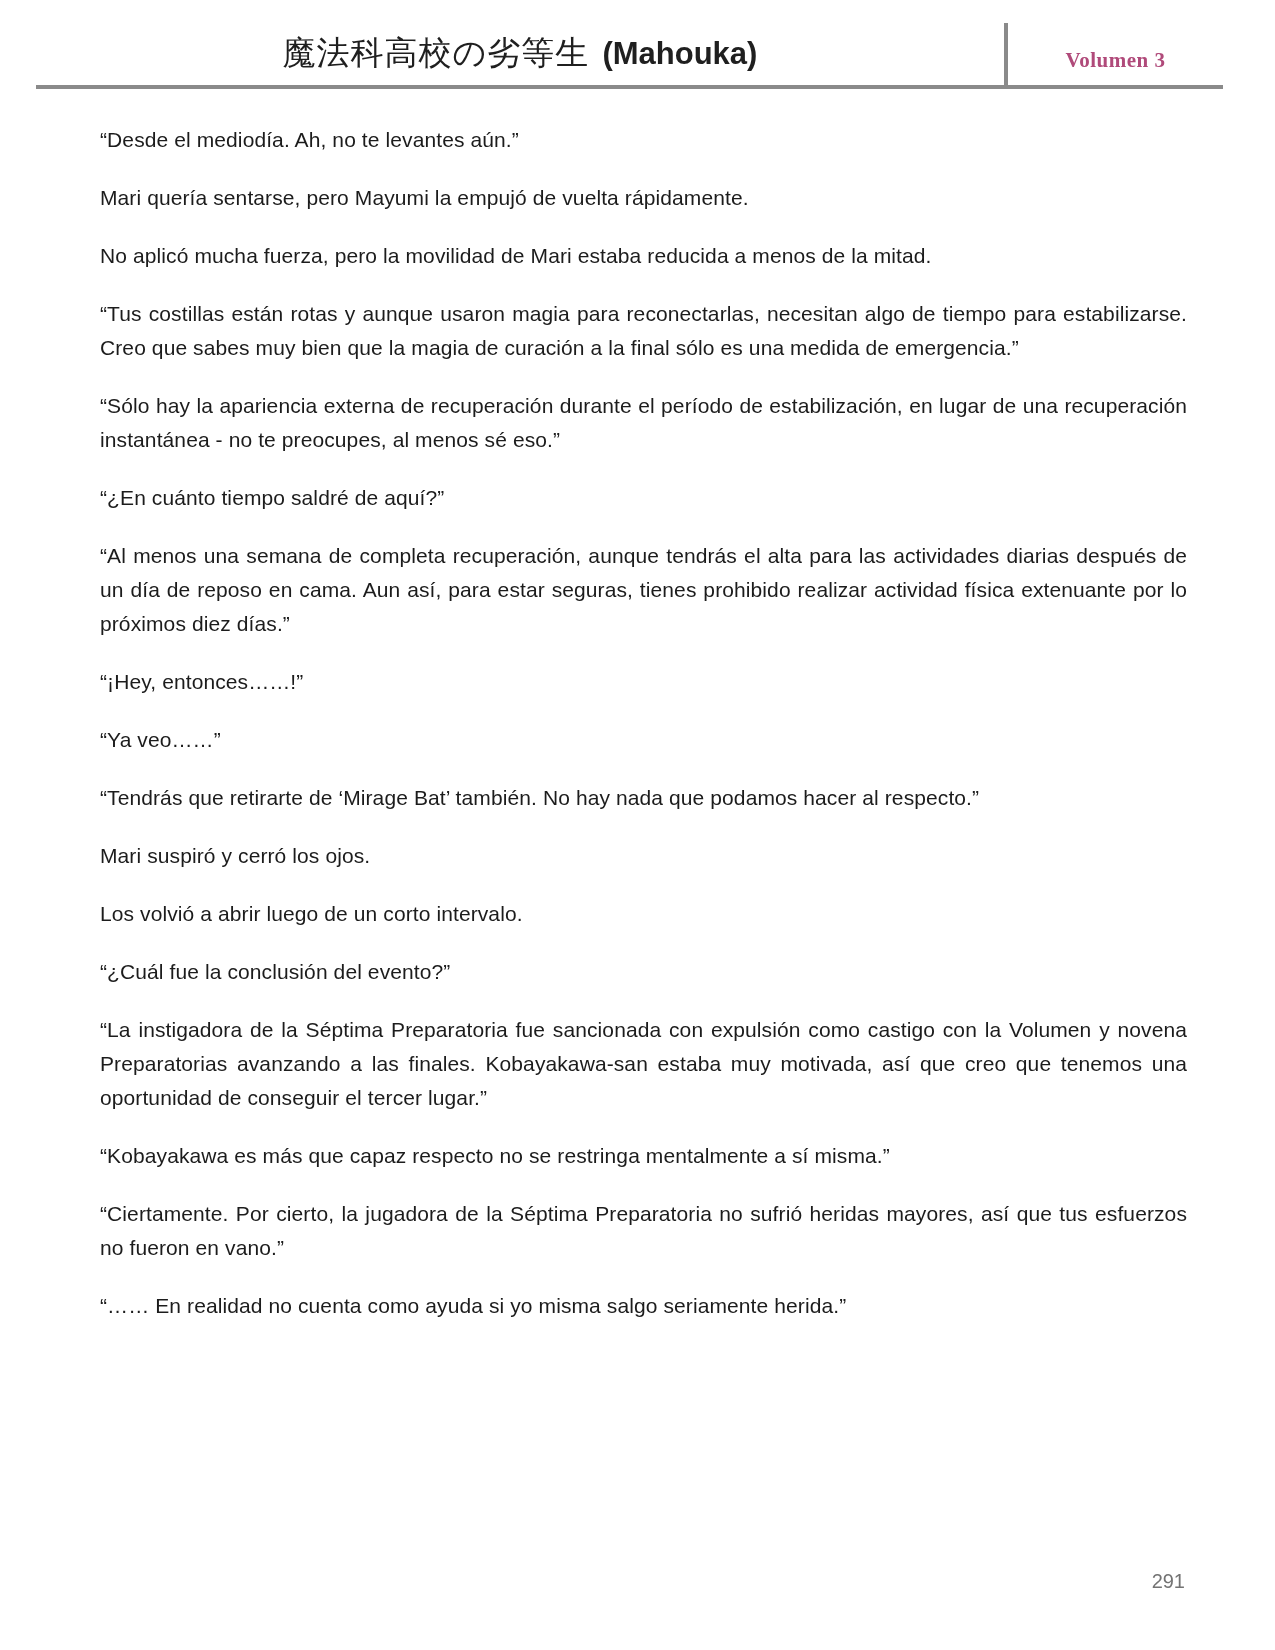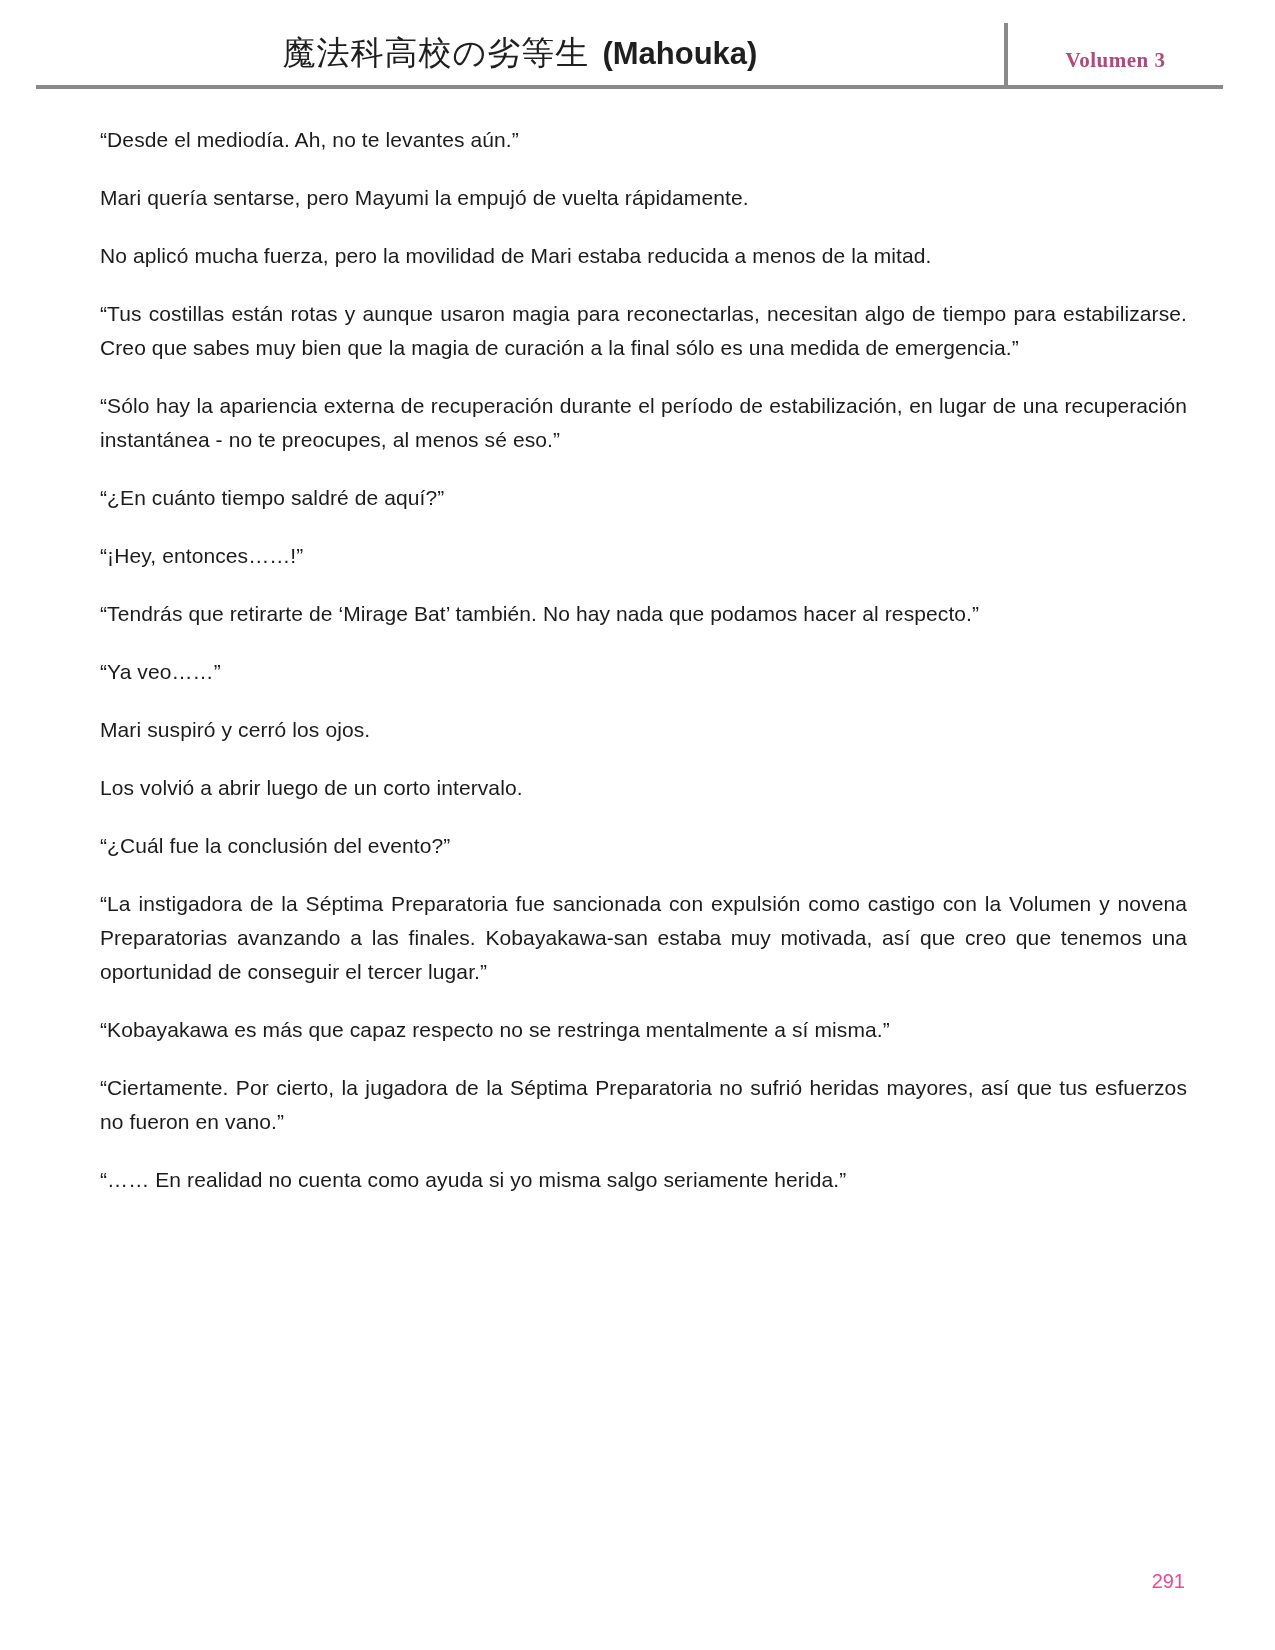--- a/index.html
+++ b/index.html
@@ -76,21 +76,21 @@
     text-align: justify;
     margin: 0 0 24px 12px;
     color: var(--ink, #1c1c1c);
   }
   
   .page-number {
     position: absolute;
     right: 90px;
     bottom: 57px;
     font-size: 20px;
-    color: #ec4899;
+    color: #737373;
   }
 </style>
 </head>
 <body>
 
 <div class="page">
 
   <div class="header">
     <div class="header-title-cell">
       <span class="title-jp">魔法科高校の劣等生</span>
@@ -102,23 +102,24 @@
     </div>
   </div>
 
   <div class="content">
     <p>“Desde el mediodía. Ah, no te levantes aún.”</p>
     <p>Mari quería sentarse, pero Mayumi la empujó de vuelta rápidamente.</p>
     <p>No aplicó mucha fuerza, pero la movilidad de Mari estaba reducida a menos de la mitad.</p>
     <p>“Tus costillas están rotas y aunque usaron magia para reconectarlas, necesitan algo de tiempo para estabilizarse. Creo que sabes muy bien que la magia de curación a la final sólo es una medida de emergencia.”</p>
     <p>“Sólo hay la apariencia externa de recuperación durante el período de estabilización, en lugar de una recuperación instantánea - no te preocupes, al menos sé eso.”</p>
     <p>“¿En cuánto tiempo saldré de aquí?”</p>
+    <p>“Al menos una semana de completa recuperación, aunque tendrás el alta para las actividades diarias después de un día de reposo en cama. Aun así, para estar seguras, tienes prohibido realizar actividad física extenuante por lo próximos diez días.”</p>
     <p>“¡Hey, entonces……!”</p>
+    <p>“Ya veo……”</p>
     <p>“Tendrás que retirarte de ‘Mirage Bat’ también. No hay nada que podamos hacer al respecto.”</p>
-    <p>“Ya veo……”</p>
     <p>Mari suspiró y cerró los ojos.</p>
     <p>Los volvió a abrir luego de un corto intervalo.</p>
     <p>“¿Cuál fue la conclusión del evento?”</p>
     <p>“La instigadora de la Séptima Preparatoria fue sancionada con expulsión como castigo con la Volumen y novena Preparatorias avanzando a las finales. Kobayakawa-san estaba muy motivada, así que creo que tenemos una oportunidad de conseguir el tercer lugar.”</p>
     <p>“Kobayakawa es más que capaz respecto no se restringa mentalmente a sí misma.”</p>
     <p>“Ciertamente. Por cierto, la jugadora de la Séptima Preparatoria no sufrió heridas mayores, así que tus esfuerzos no fueron en vano.”</p>
     <p>“…… En realidad no cuenta como ayuda si yo misma salgo seriamente herida.”</p>
   </div>
 
   <div class="page-number">291</div>

